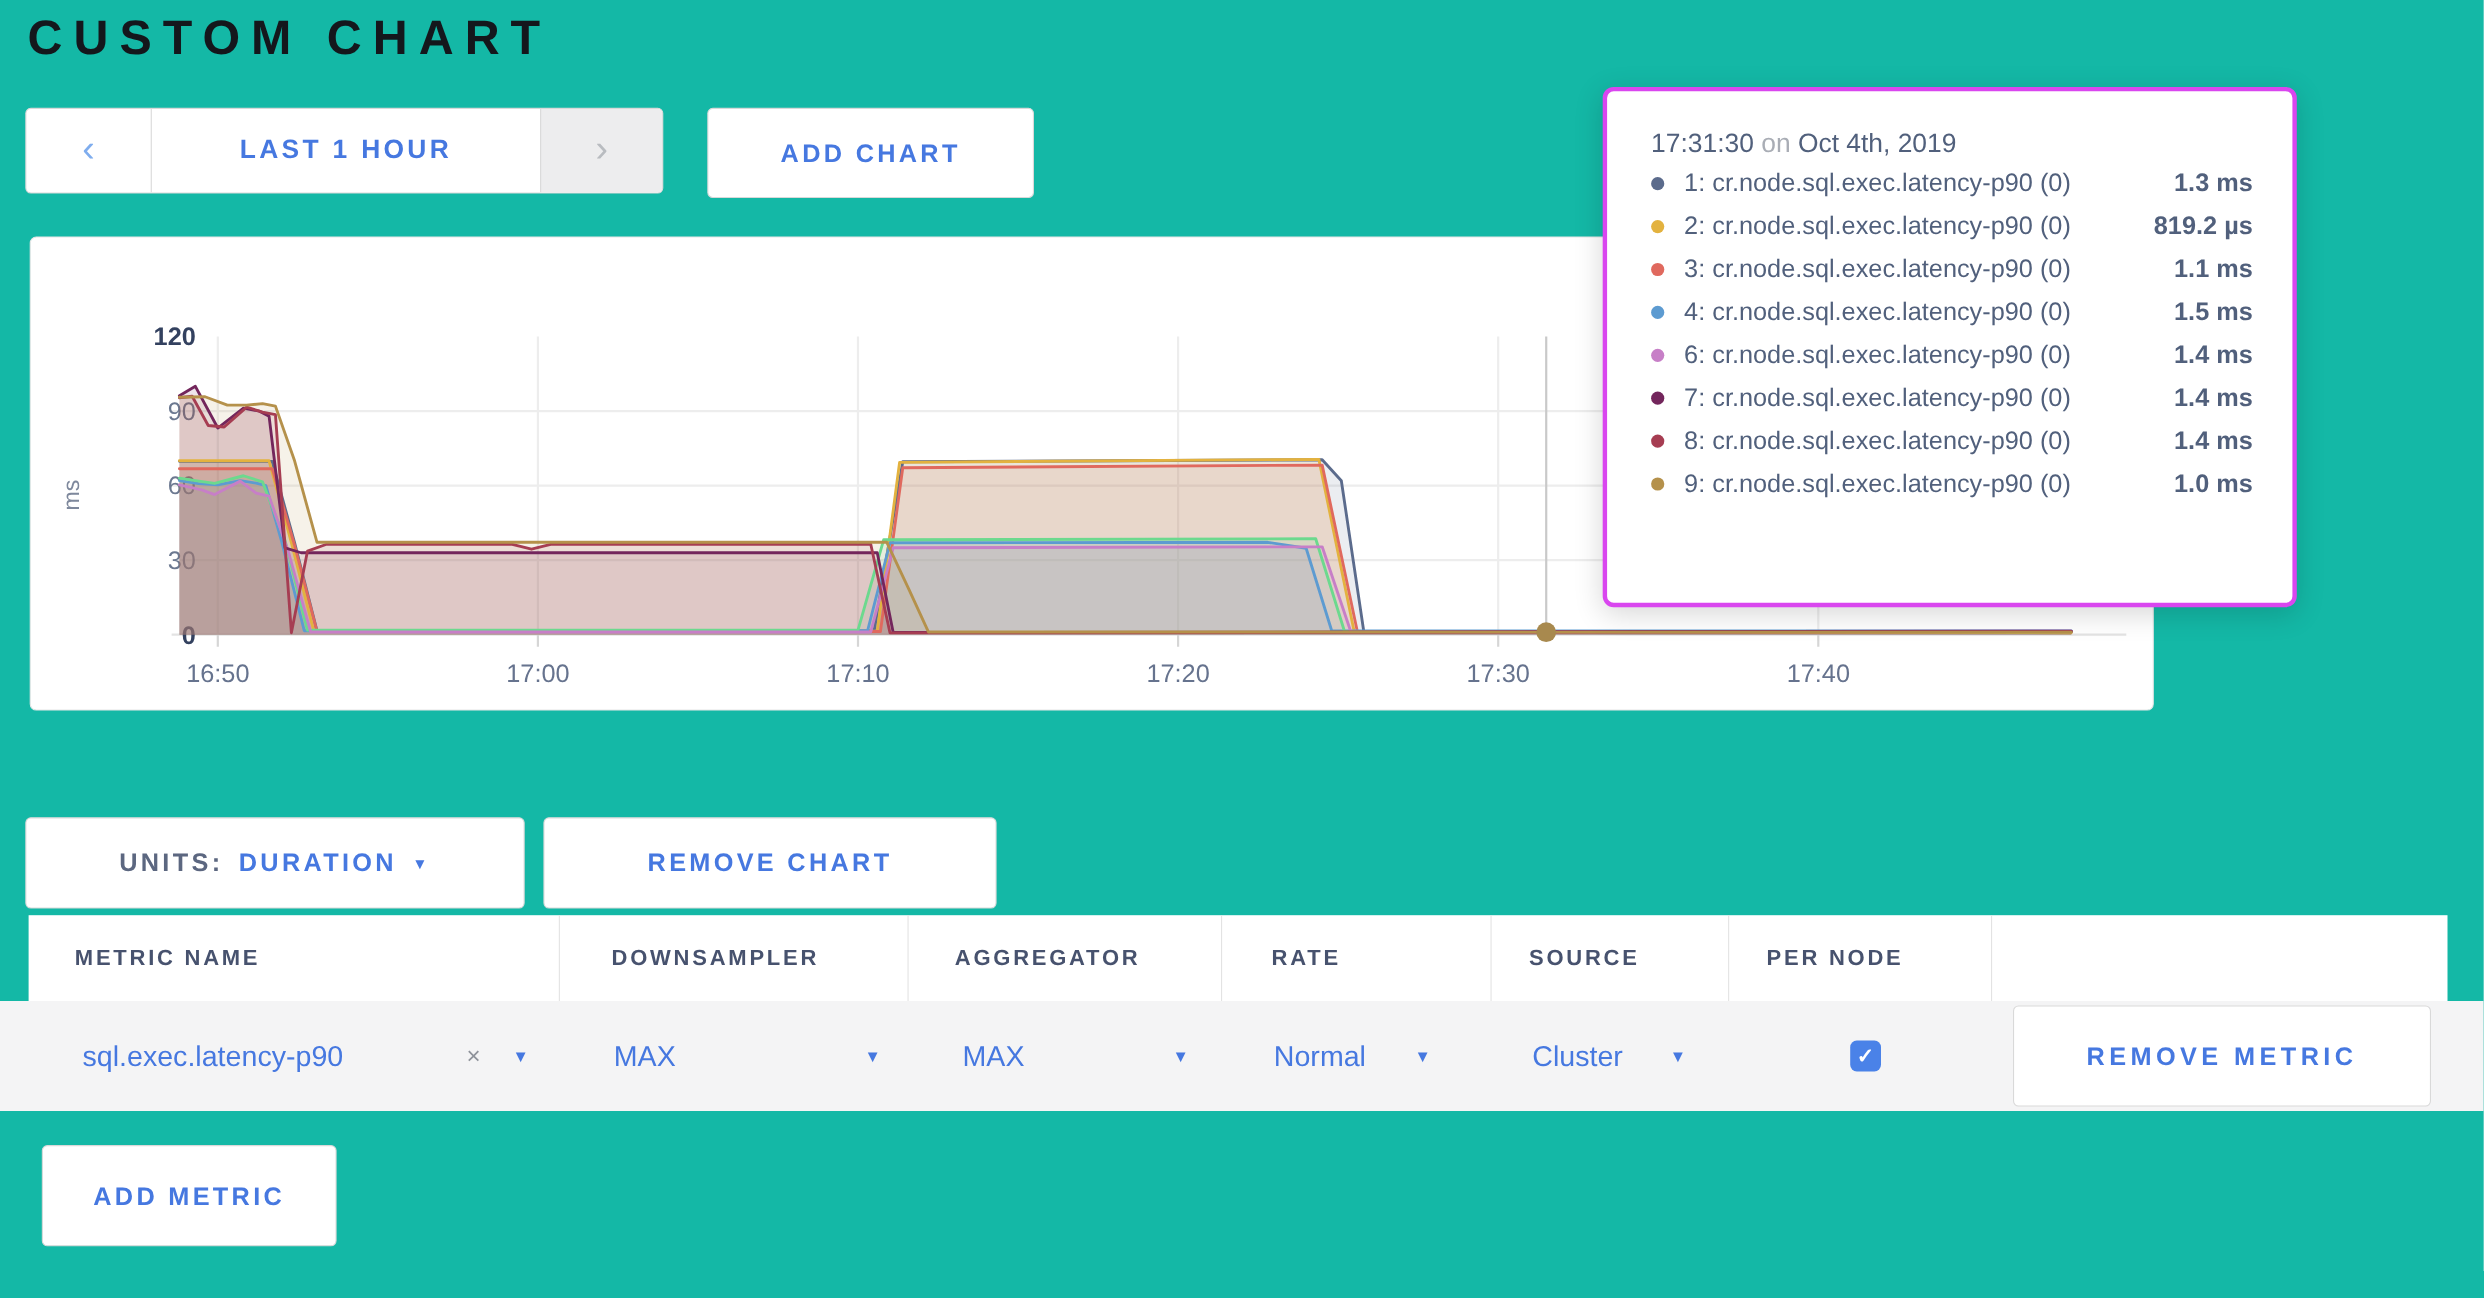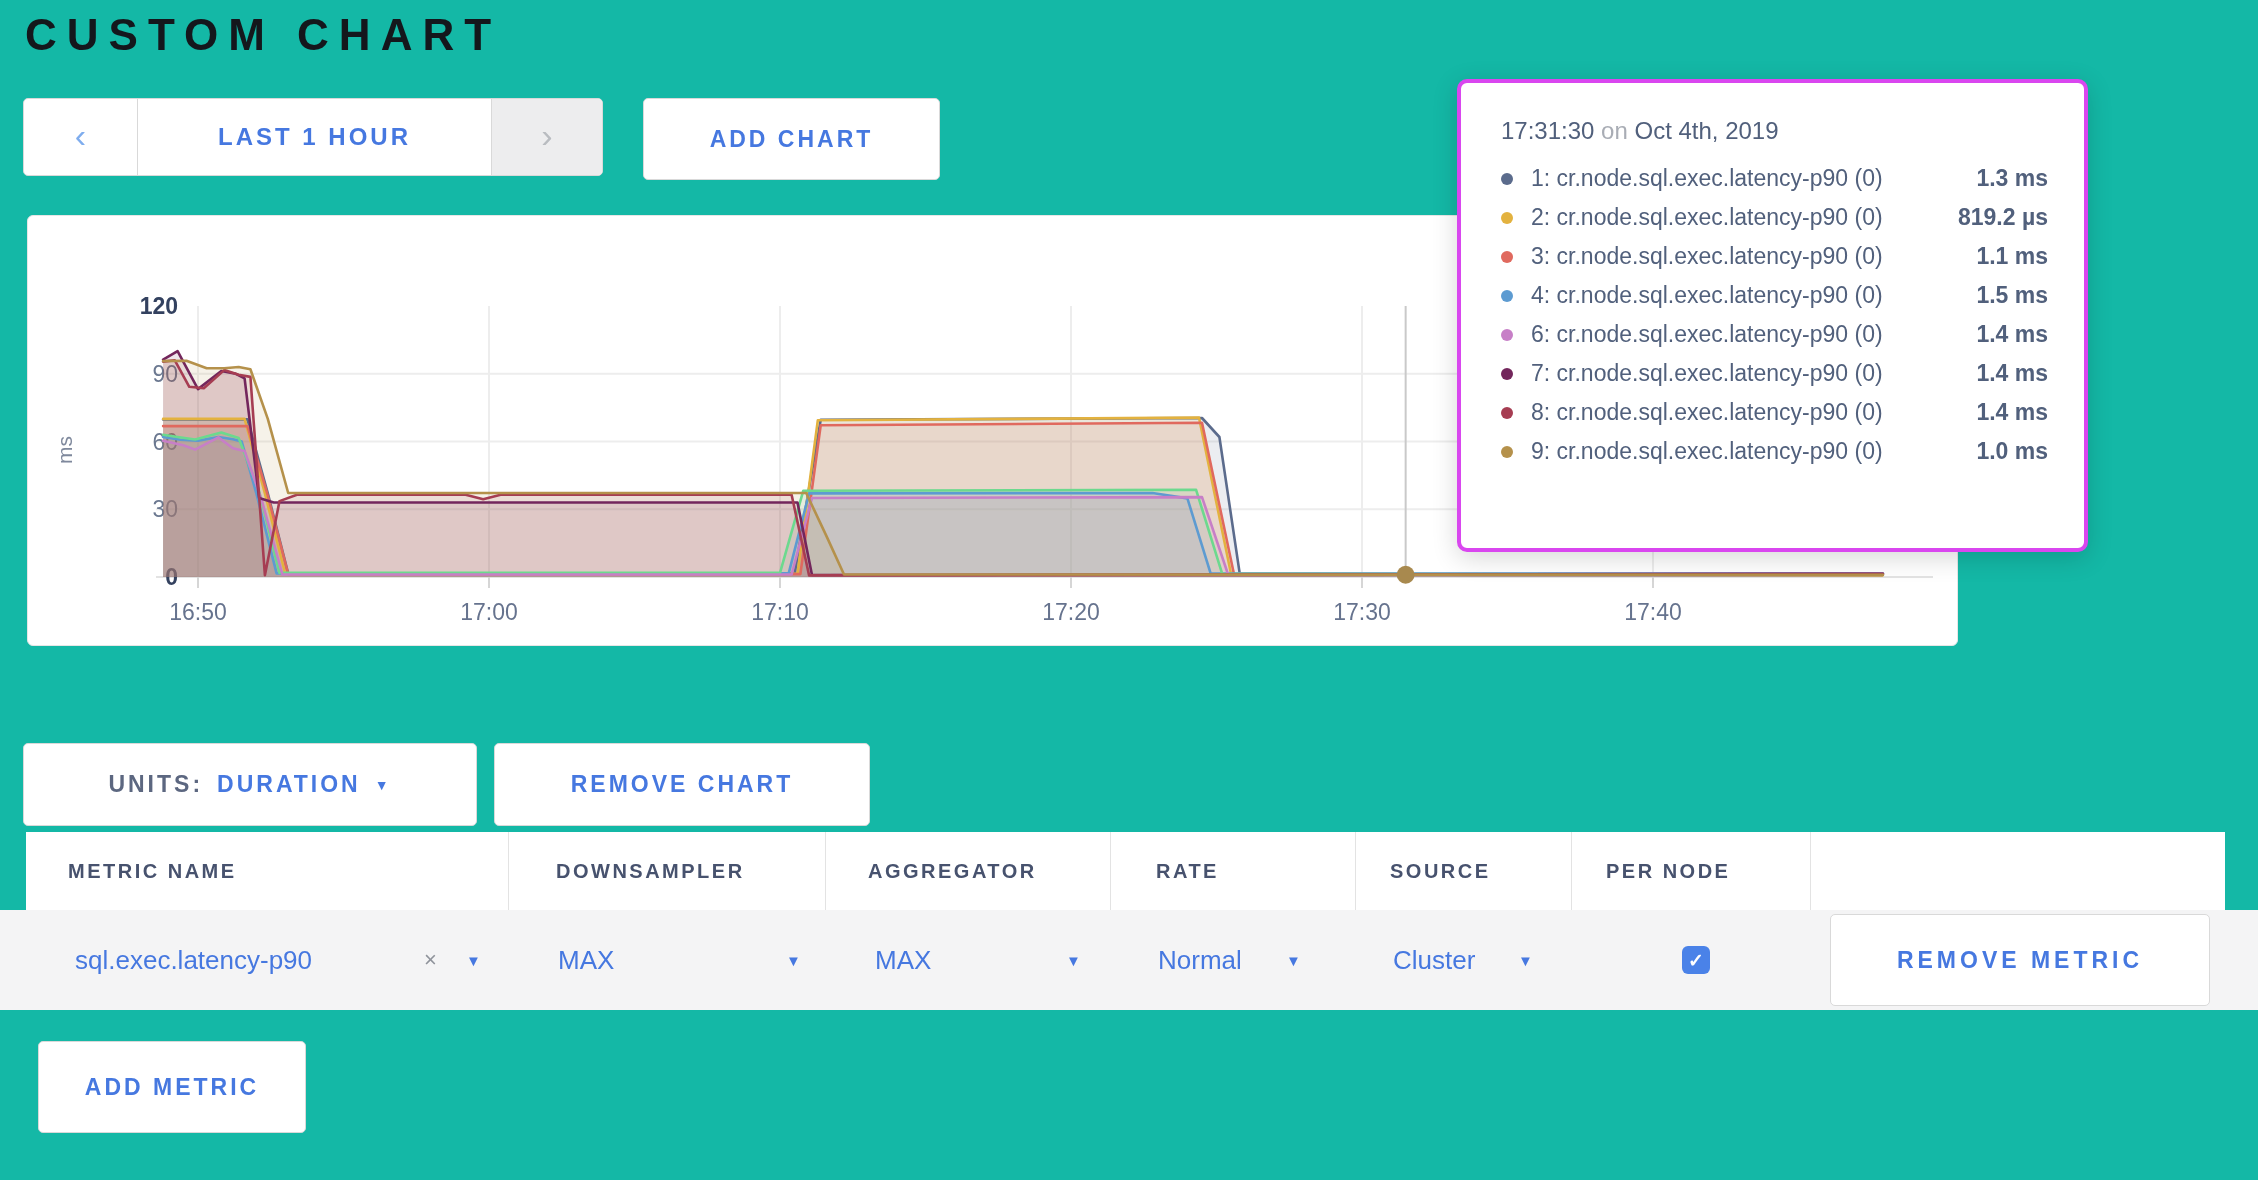--- a/index.html
+++ b/index.html
@@ -17,38 +17,38 @@
   .seg-next{width:111px;border-left:1px solid #d9d9d9;background:#ededee;}
   .chev{font-size:34px;line-height:1;margin-top:-4px;}
   .chev-prev{color:#7fadee;}
   .chev-next{color:#b9bcc0;}
 
   .btn{position:absolute;display:flex;align-items:center;justify-content:center;background:#fff;
     border:1px solid #d9d9d9;border-radius:5px;color:#4678e0;font-size:23px;font-weight:600;
     letter-spacing:3px;box-sizing:border-box;cursor:pointer;}
   .btn-add-chart{left:643px;top:98px;width:297px;height:82px;}
   .btn-units{left:23px;top:743px;width:454px;height:83px;gap:14px;}
-  .btn-remove-chart{left:494px;top:743px;width:376px;height:83px;}
+  .btn-remove-chart{left:494px;top:743px;width:412px;height:83px;}
   .btn-remove-metric{left:1830px;top:914px;width:380px;height:92px;letter-spacing:4px;}
   .btn-add-metric{left:38px;top:1041px;width:268px;height:92px;}
   .units-static{color:#5c6780;letter-spacing:3px;font-weight:600;}
   .caret{font-size:14px;color:#4678e0;}
 
   
   .chart-card{position:absolute;left:27px;top:215px;width:1931px;height:431px;background:#fff;
     border:1px solid #e6e6e6;border-radius:6px;box-sizing:border-box;}
   .chart-card svg{position:absolute;left:0;top:0;}
 
   
   .tooltip{position:absolute;left:1457px;top:79px;width:631px;height:473px;background:#fff;
     border:4px solid #d946ef;border-radius:10px;box-shadow:0 6px 26px rgba(0,0,0,0.16);
     box-sizing:border-box;padding:30px 36px 0 40px;z-index:5;}
   .tt-head{font-size:24px;color:#51607c;margin-top:4px;}
   .tt-head .tt-on{color:#a9adb5;}
-  .tt-rows{margin-top:14px;}
+  .tt-rows{margin-top:2px;}
   .tt-row{display:flex;align-items:center;height:39px;}
   .tt-dot{width:12px;height:12px;border-radius:50%;flex:0 0 12px;margin-right:18px;}
   .tt-label{font-size:23px;color:#51607c;flex:1;white-space:nowrap;}
   .tt-value{font-size:23px;color:#51607c;font-weight:700;white-space:nowrap;}
 
   
   .thead{position:absolute;left:26px;top:832px;width:2199px;height:78px;background:#fff;}
   .th{position:absolute;top:0;height:78px;display:flex;align-items:center;font-size:20px;
     font-weight:700;letter-spacing:2.5px;color:#47526e;}
   .th-div{position:absolute;top:0;width:1px;height:78px;background:#e3e3e3;}

